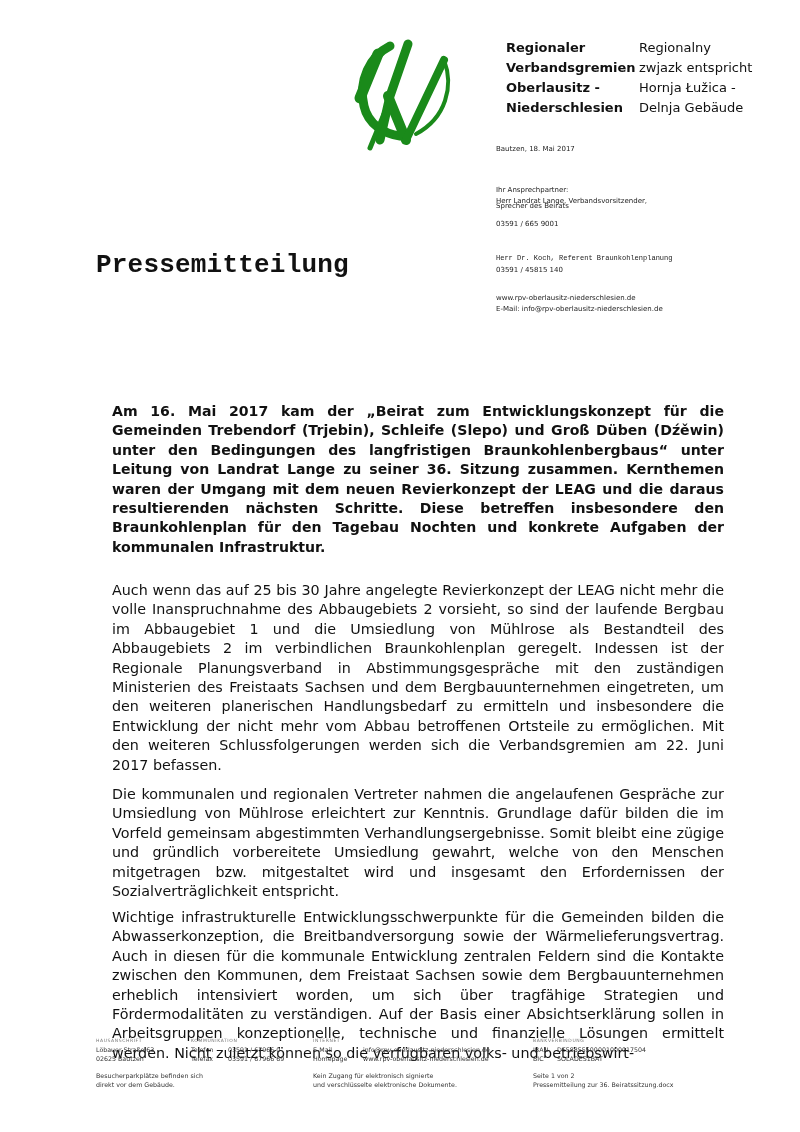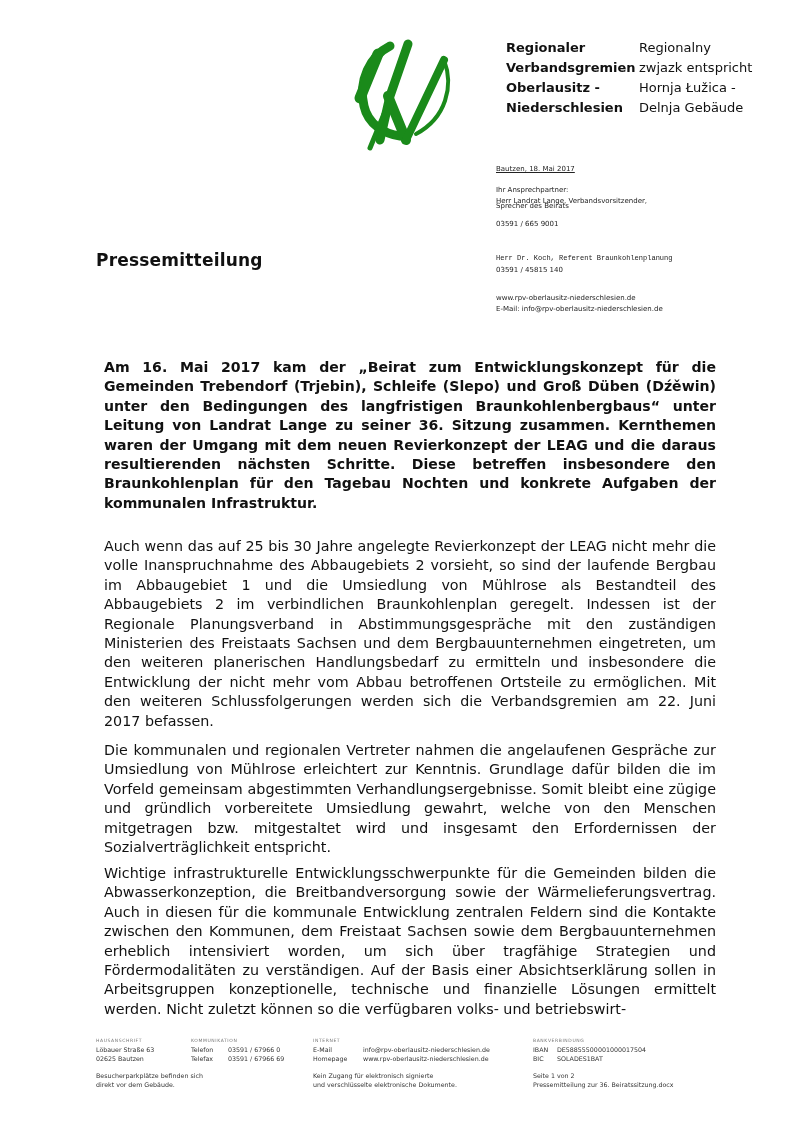--- a/index.html
+++ b/index.html
@@ -11,23 +11,23 @@
 
   
   .org { top: 38px; font-size: 13px; line-height: 20px; margin-left: 10px; }
   .org-de { left: 496px; font-weight: bold; }
   .org-sb { left: 629px; }
   .org div { white-space: nowrap; }
 
   
   .contact { left: 496px; font-size: 7px; line-height: 10.5px; color: #222; white-space: nowrap; }
 
-  .title { left: 96px; top: 250px; font-size: 17px; font-weight: bold; letter-spacing: 0.2px; }
+  .title { left: 96px; top: 250px; font-size: 26px; font-weight: bold; letter-spacing: 0.2px; font-family: Liberation Mono, monospace; }
 
-  .para { left: 104px; width: 612px; font-size: 14.3px; line-height: 19.4px; text-align: justify; color: #111; }
+  .para { left: 112px; width: 612px; font-size: 14.3px; line-height: 19.4px; text-align: justify; color: #111; margin-top: 44px; }
   .lead { top: 358px; font-weight: bold; font-size: 14.1px; }
   .p1 { top: 537px; }
   .p2 { top: 741px; }
   .p3 { top: 864px; }
 
   
   .foot { font-size: 6.3px; line-height: 9px; color: #333; white-space: nowrap; }
   .foot .hd { font-size: 4.5px; letter-spacing: 0.6px; color: #777; text-transform: uppercase; }
   .foot .row span { display: inline-block; }
   .f1 { left: 96px; top: 1036px; }
@@ -62,21 +62,21 @@
   <div>Oberlausitz -</div>
   <div>Niederschlesien</div>
 </div>
 <div class="abs org org-sb">
   <div>Regionalny</div>
   <div>zwjazk entspricht</div>
   <div>Hornja Łužica -</div>
   <div>Delnja Gebäude</div>
 </div>
 
-<div class="abs contact" style="top:164px;text-decoration:underline;">Bautzen, 18. Mai 2017</div>
+<div class="abs contact" style="top:144px;">Bautzen, 18. Mai 2017</div>
 <div class="abs contact" style="top:185px;">Ihr Ansprechpartner:</div>
 <div class="abs contact b" style="top:196px;">Herr Landrat Lange, Verbandsvorsitzender,</div>
 <div class="abs contact b" style="top:201px;">Sprecher des Beirats</div>
 <div class="abs contact" style="top:219px;">03591 / 665 9001</div>
 <div class="abs contact b" style="top:253px;font-family:Liberation Mono, monospace;">Herr Dr. Koch, Referent Braunkohlenplanung</div>
 <div class="abs contact" style="top:265px;">03591 / 45815 140</div>
 <div class="abs contact b" style="top:293px;">www.rpv-oberlausitz-niederschlesien.de</div>
 <div class="abs contact" style="top:304px;">E-Mail: info@rpv-oberlausitz-niederschlesien.de</div>
 
 <div class="abs title">Pressemitteilung</div>

